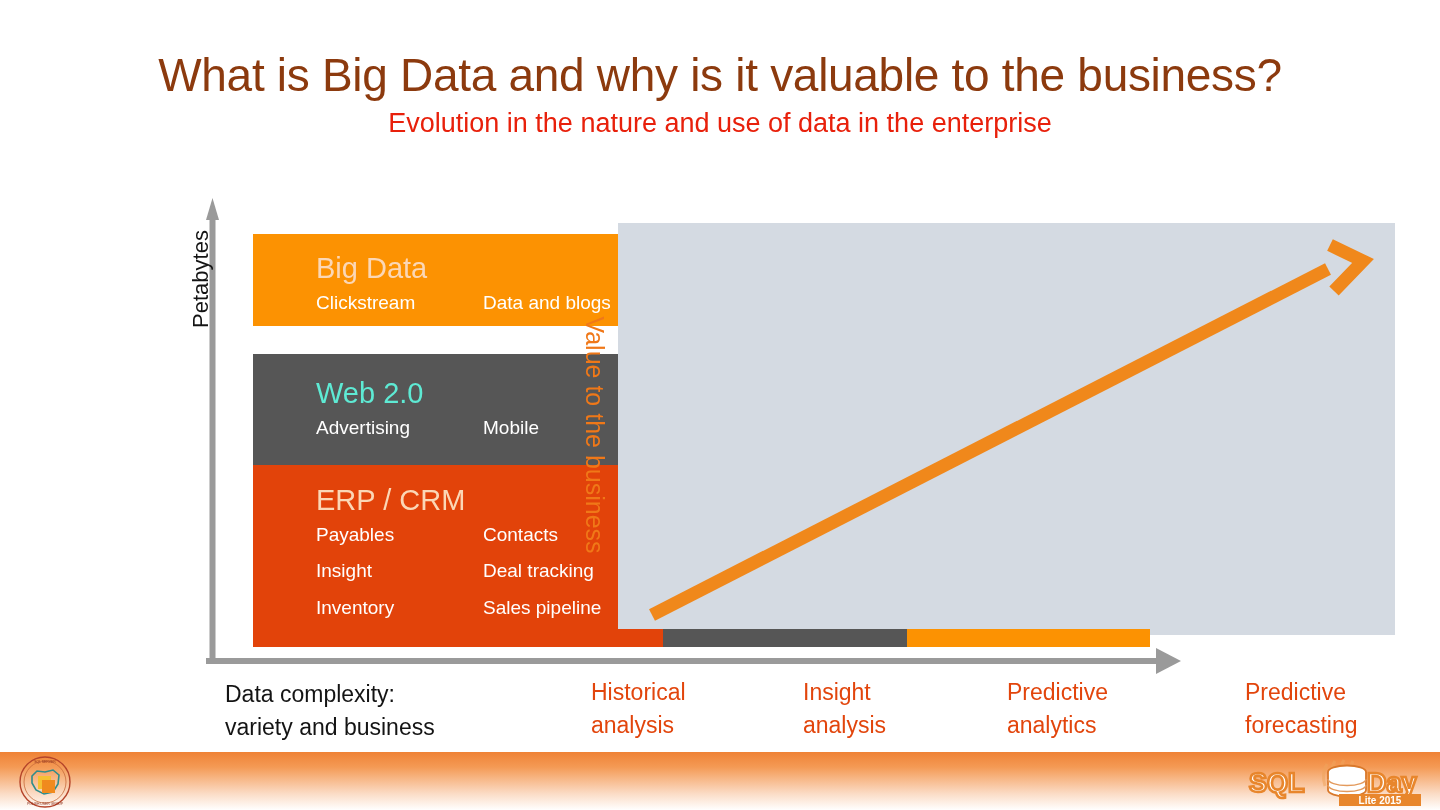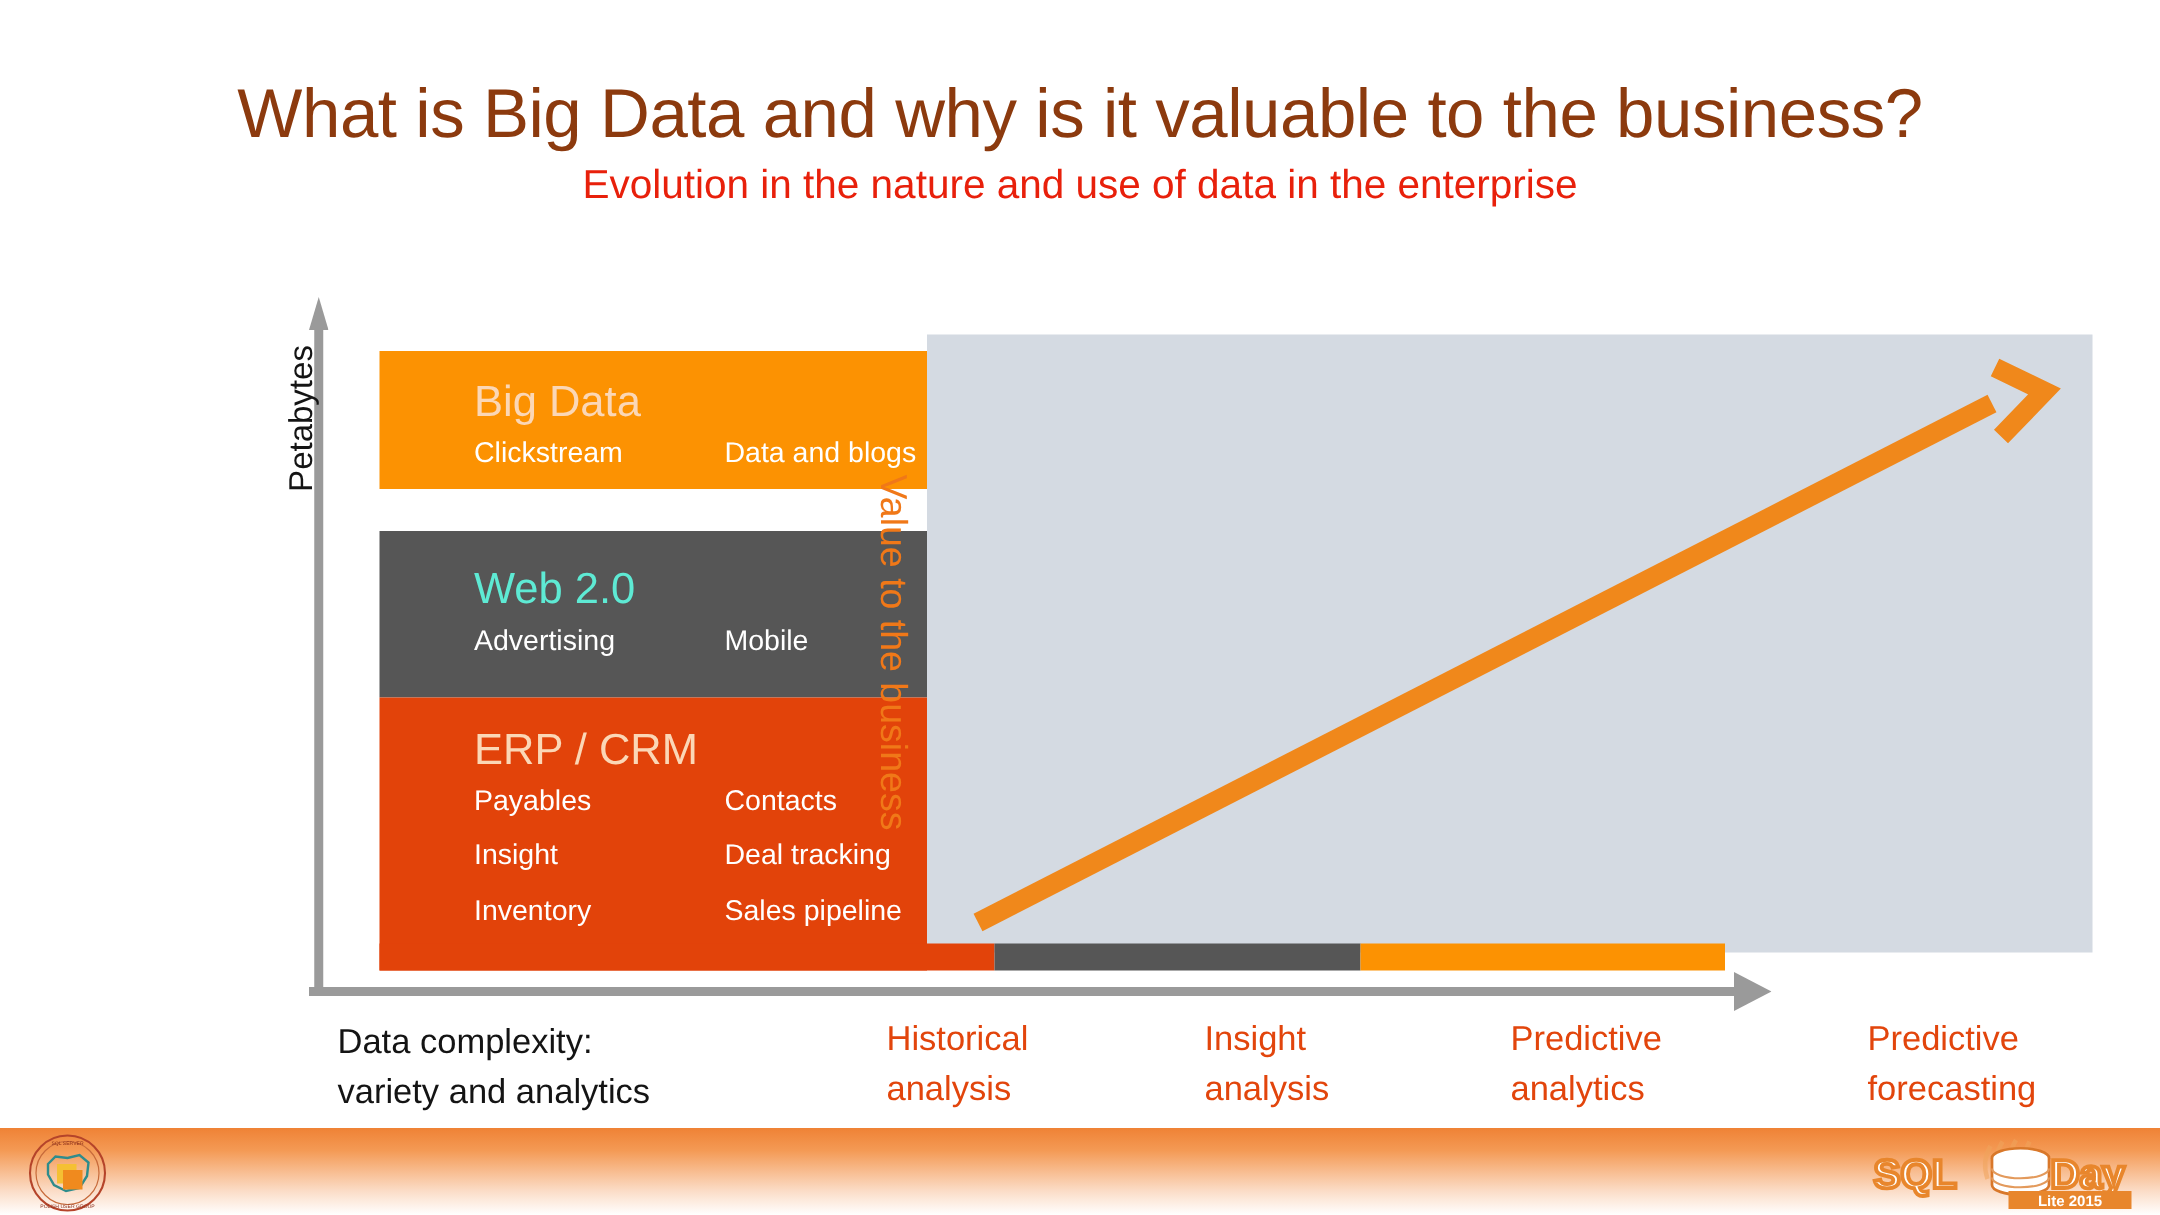--- a/index.html
+++ b/index.html
@@ -252,21 +252,21 @@
   <div class="strip strip-red"></div>
   <div class="strip strip-gray"></div>
   <div class="strip strip-orange"></div>
 
   <svg class="growth-arrow" viewBox="0 0 777 412" preserveAspectRatio="none">
     <line x1="34" y1="392" x2="710" y2="46" stroke="#F0881B" stroke-width="13" stroke-linecap="butt"></line>
     <polyline points="712,22 745,38 716,68" fill="none" stroke="#F0881B" stroke-width="13" stroke-linejoin="miter" stroke-linecap="butt"></polyline>
   </svg>
 
   <div class="xcap xcap-dark" style="left:225px; top:678px;">Data complexity:</div>
-  <div class="xcap xcap-dark" style="left:225px; top:711px;">variety and analytics</div>
+  <div class="xcap xcap-dark" style="left:225px; top:711px;">variety and business</div>
 
   <div class="xcap xcap-orange" style="left:591px; top:676px;">Historical</div>
   <div class="xcap xcap-orange" style="left:591px; top:709px;">analysis</div>
 
   <div class="xcap xcap-orange" style="left:803px; top:676px;">Insight</div>
   <div class="xcap xcap-orange" style="left:803px; top:709px;">analysis</div>
 
   <div class="xcap xcap-orange" style="left:1007px; top:676px;">Predictive</div>
   <div class="xcap xcap-orange" style="left:1007px; top:709px;">analytics</div>
 

